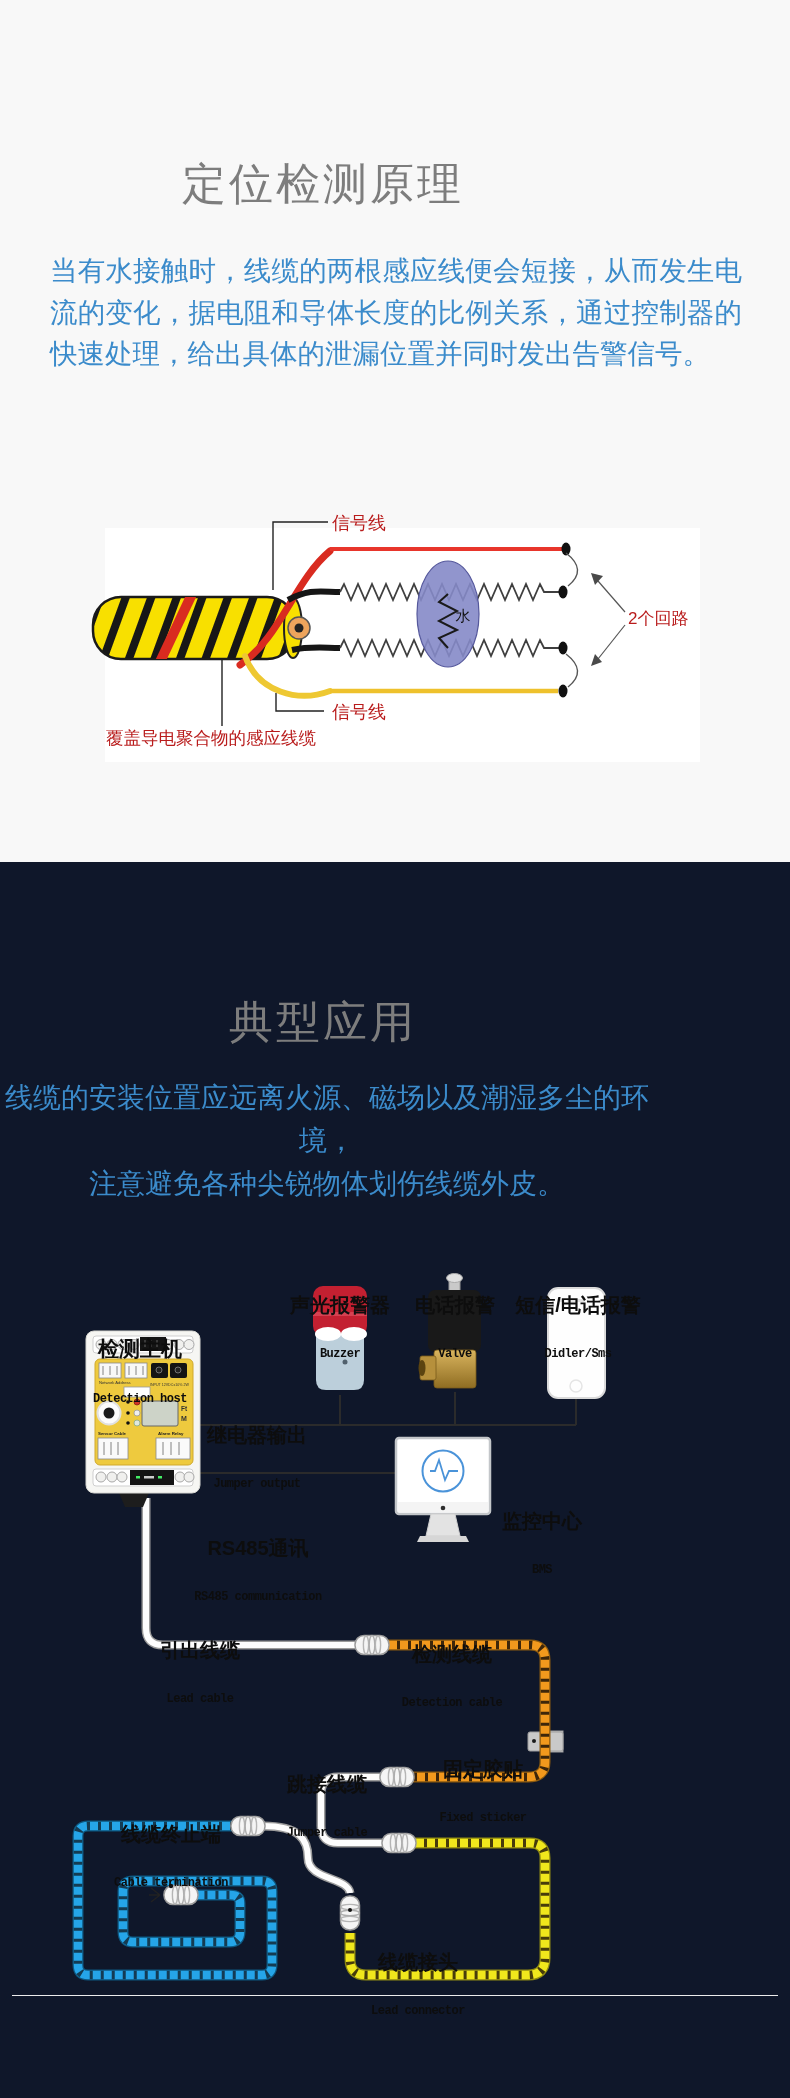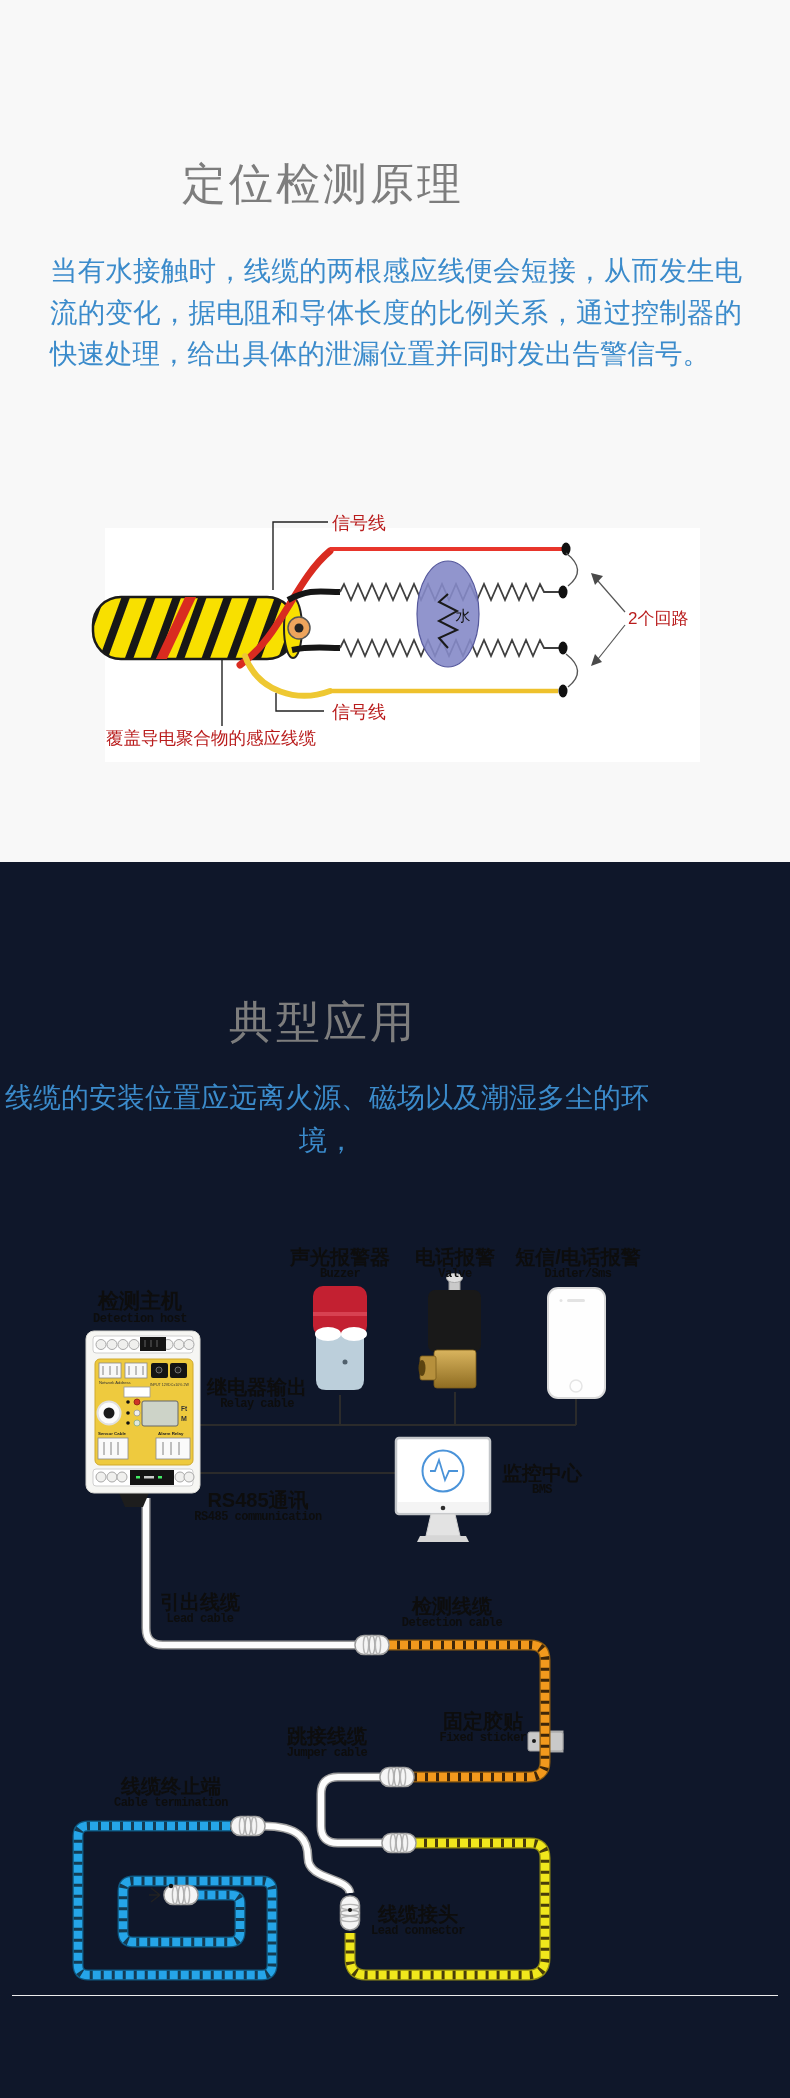--- a/index.html
+++ b/index.html
@@ -11,24 +11,24 @@
   .big-title{position:absolute;left:0;width:646px;text-align:center;
              color:#7d7d7d;font-size:44px;letter-spacing:3px;font-weight:400;}
   .para{color:#3b8bcb;}
   #para1{position:absolute;left:50px;top:250px;width:692px;font-size:27.5px;line-height:41.5px;}
   .jline{text-align:justify;text-align-last:justify;}
   #para2{position:absolute;left:0;top:214px;width:654px;text-align:center;
          font-size:28px;line-height:43px;}
   .slabel{position:absolute;font-size:18px;color:#b91c1c;white-space:nowrap;}
   .dlabel{position:absolute;transform:translateX(-50%);text-align:center;
           line-height:1.12;white-space:nowrap;}
-  .dlabel .zh{font-size:20px;font-weight:bold;color:#0d0d0d;}
+  .dlabel .zh{font-size:20px;font-weight:bold;color:#0d0d0d;margin-top:48px;}
   .dlabel .zh.lg{font-size:21px;}
   .dlabel .en{font-size:12px;font-weight:bold;color:#0d0d0d;letter-spacing:-0.5px;
-              font-family:"Liberation Mono","DejaVu Sans Mono",monospace;}
+              font-family:"Liberation Mono","DejaVu Sans Mono",monospace;margin-top:32px;}
   svg{position:absolute;left:0;display:block;}
   .divider{position:absolute;left:12px;top:1995px;width:766px;height:1px;background:#ececec;}
 </style>
 </head>
 <body>
 
 <div class="sec" id="sec1">
   <div class="big-title" style="top:155px">定位检测原理</div>
 
   <div id="para1" class="para">
@@ -99,20 +99,21 @@
   <div class="slabel" style="left:332px;top:700px">信号线</div>
   <div class="slabel" style="left:628px;top:607px;font-size:17px">2个回路</div>
   <div class="slabel" style="left:106px;top:726px;font-size:17.5px">覆盖导电聚合物的感应线缆</div>
 </div>
 
 <div class="sec" id="sec2">
   <div class="big-title" style="top:131px">典型应用</div>
 
   <div id="para2" class="para">
     <div>线缆的安装位置应远离火源、磁场以及潮湿多尘的环境，</div>
+    <div>注意避免各种尖锐物体划伤线缆外皮。</div>
   </div>
 </div>
 
 <svg style="top:1180px" width="790" height="830" viewBox="0 0 790 830">
   <defs>
     <linearGradient id="brassGrad" x1="0" y1="0" x2="0" y2="1">
       <stop offset="0" stop-color="#d9b45e"></stop>
         <stop offset="1" stop-color="#8f6d22"></stop>
     </linearGradient>
     <g id="conn">
@@ -289,21 +290,21 @@
 <div class="dlabel" style="left:455px;top:1246px">
   <div class="zh">电话报警</div>
   <div class="en">Valve</div>
 </div>
 <div class="dlabel" style="left:578px;top:1246px">
   <div class="zh">短信/电话报警</div>
   <div class="en">Didler/Sms</div>
 </div>
 <div class="dlabel" style="left:257px;top:1376px">
   <div class="zh">继电器输出</div>
-  <div class="en">Relay cable</div>
+  <div class="en">Jumper output</div>
 </div>
 <div class="dlabel" style="left:258px;top:1489px">
   <div class="zh">RS485通讯</div>
   <div class="en">RS485 communication</div>
 </div>
 <div class="dlabel" style="left:542px;top:1462px">
   <div class="zh">监控中心</div>
   <div class="en">BMS</div>
 </div>
 <div class="dlabel" style="left:200px;top:1591px">

